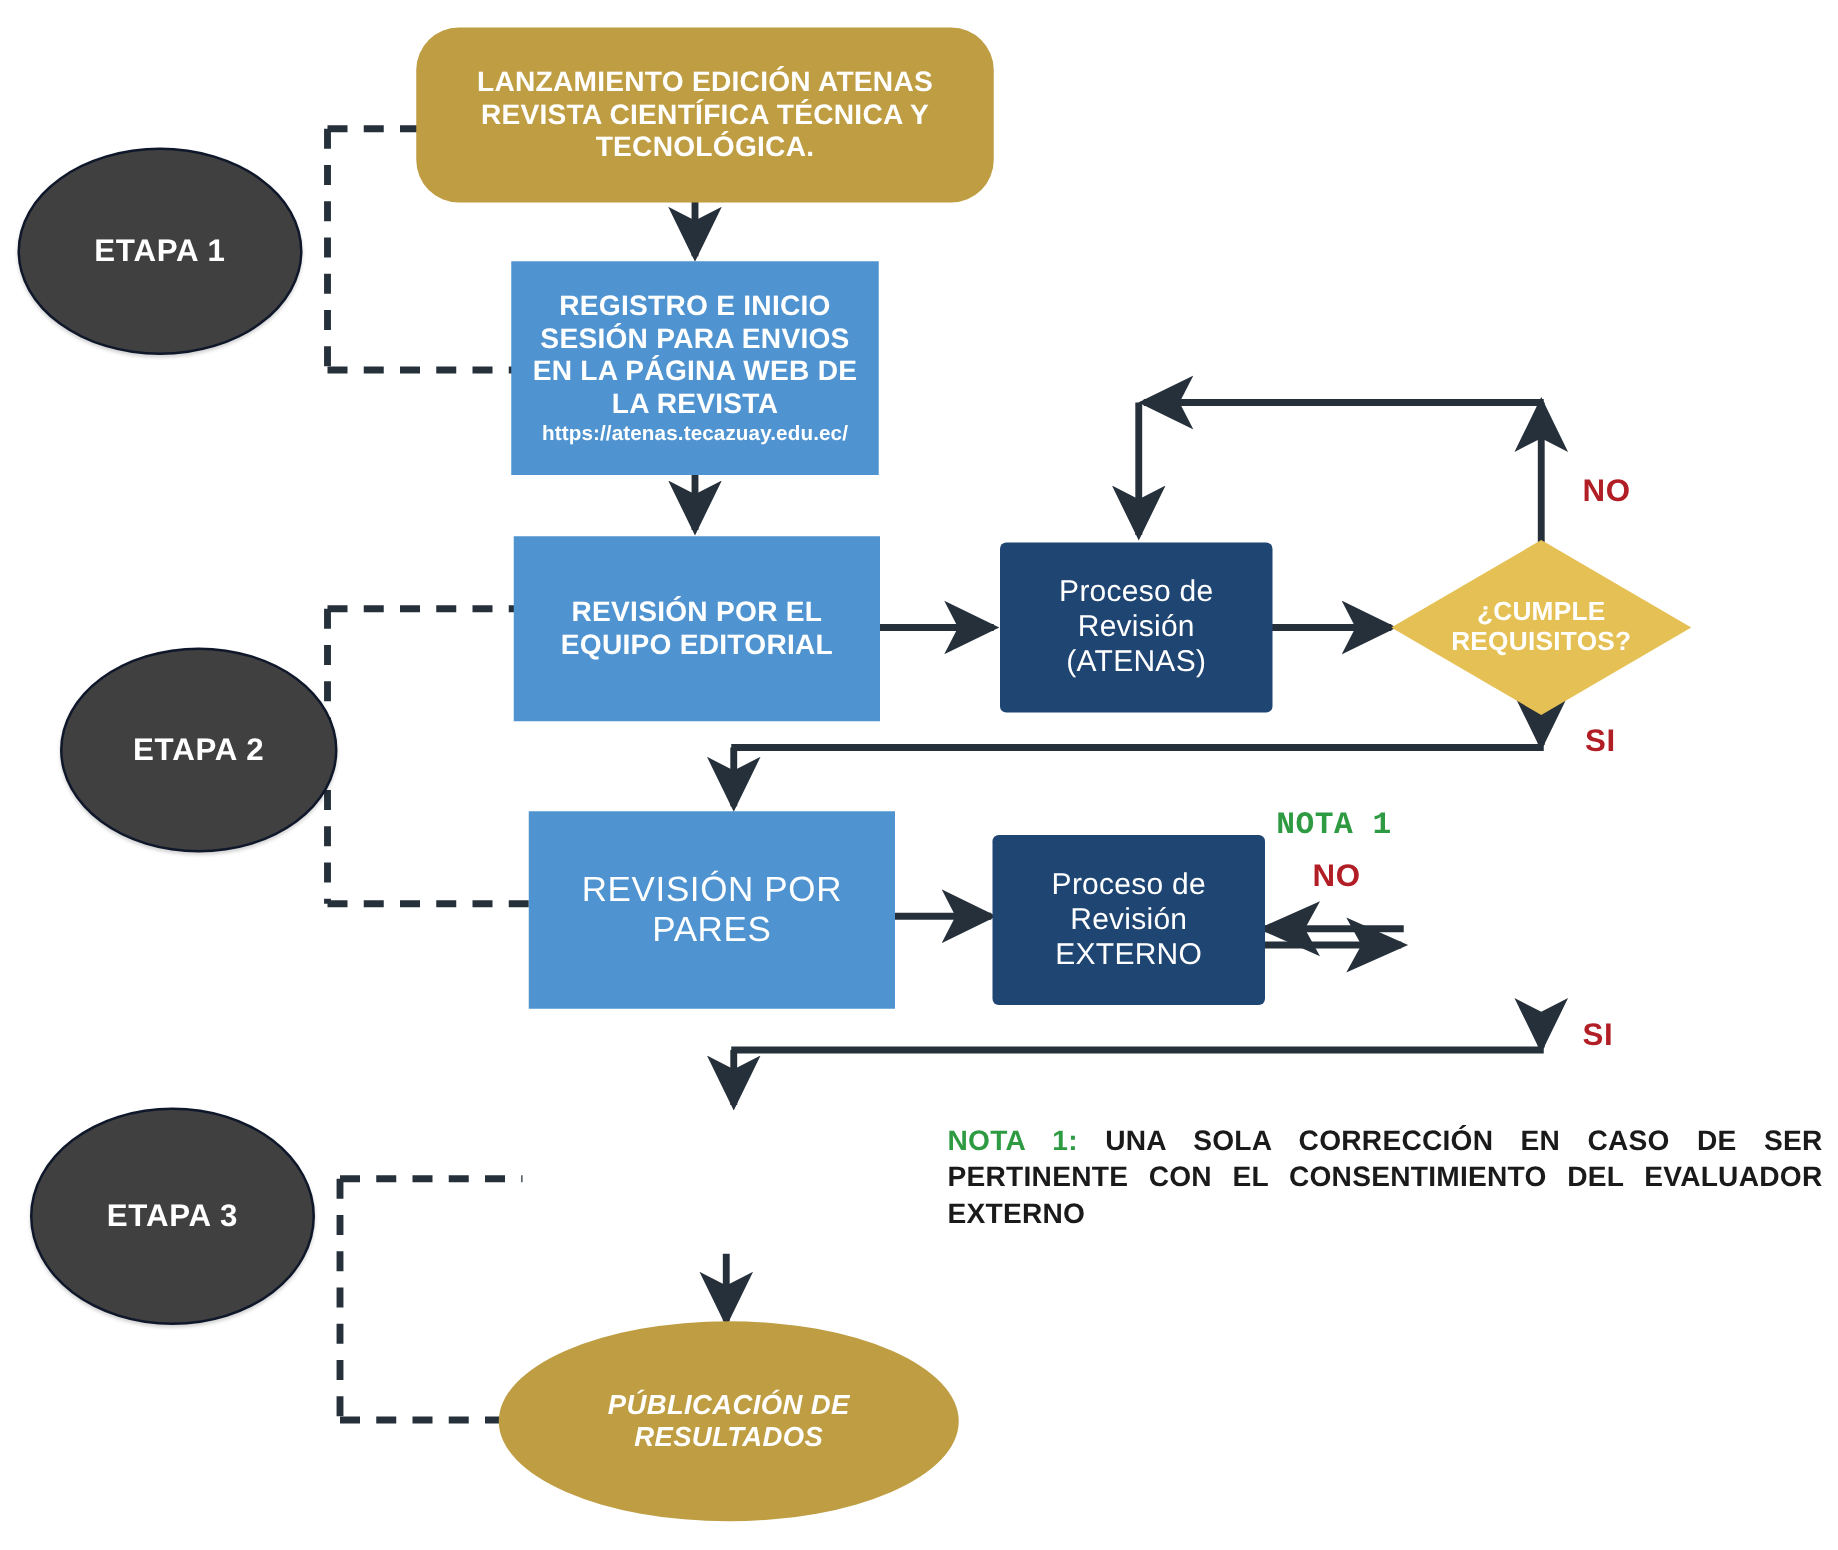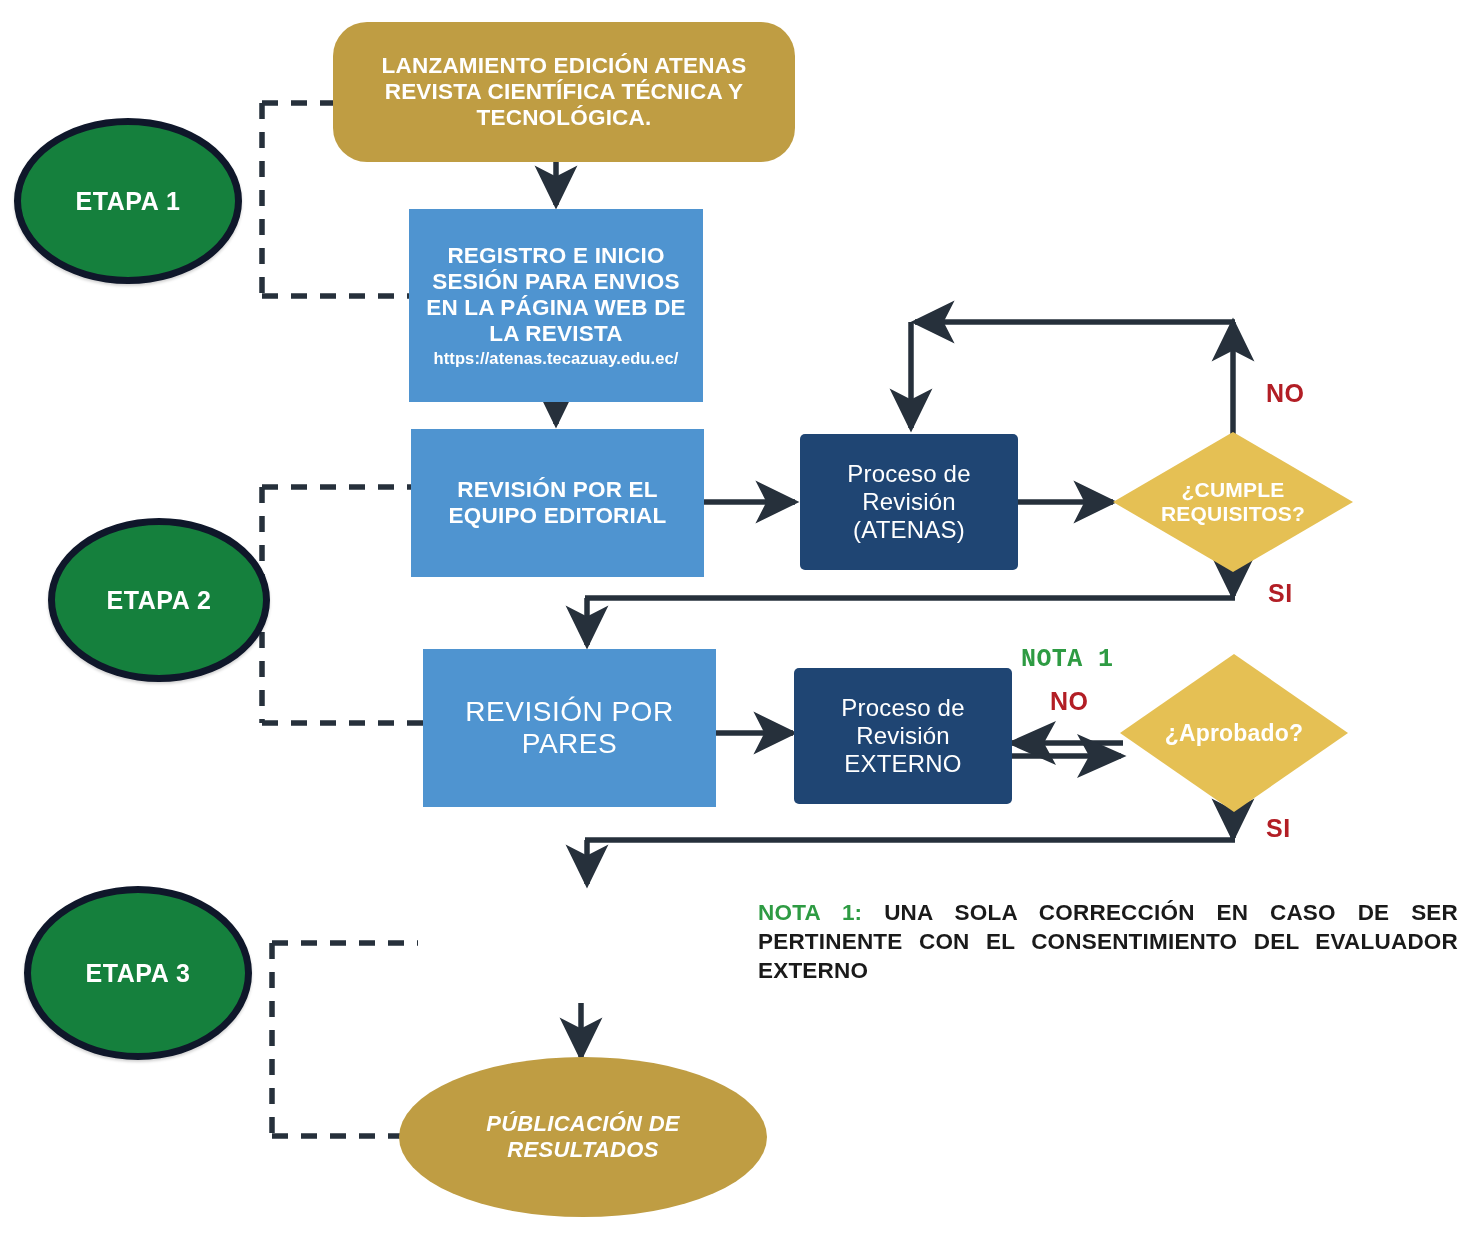--- a/index.html
+++ b/index.html
@@ -33,22 +33,22 @@
     justify-content: center;
     text-align: center;
     box-sizing: border-box;
     color: #ffffff;
     line-height: 1.16;
   }
 
   
   .stage-ellipse {
     border-radius: 50%;
-    background: #15803d;
-    border: 7px solid #0f172a;
+    background: #404040;
+    border: 2px solid #0f172a;
     font-size: 25px;
     font-weight: 700;
     letter-spacing: 0.6px;
     box-shadow: 0 2px 3px rgba(0,0,0,0.18);
   }
 
   
   .gold-round {
     background: #BF9D43;
     border-radius: 34px;
@@ -224,21 +224,21 @@
   <div class="node stage-ellipse" style="left:24px; top:886px; width:228px; height:174px;">
     <span>ETAPA 3</span>
   </div>
 
   <div class="node gold-round" style="left:333px; top:10px; width:462px; height:140px; flex-direction:column;">
     <span class="txt-line">LANZAMIENTO  EDICIÓN ATENAS</span>
     <span class="txt-line">REVISTA CIENTÍFICA TÉCNICA Y</span>
     <span class="txt-line">TECNOLÓGICA.</span>
   </div>
 
-  <div class="node blue-rect" style="left:409px; top:209px; width:294px; height:193px; flex-direction:column;">
+  <div class="node blue-rect" style="left:409px; top:209px; width:294px; height:171px; flex-direction:column;">
     <span class="txt-line">REGISTRO E INICIO</span>
     <span class="txt-line">SESIÓN PARA ENVIOS</span>
     <span class="txt-line">EN LA PÁGINA WEB DE</span>
     <span class="txt-line">LA REVISTA</span>
     <span class="txt-line" style="font-size:16.5px; letter-spacing:0.1px; margin-top:2px;">https://atenas.tecazuay.edu.ec/</span>
   </div>
 
   <div class="node blue-rect" style="left:411px; top:429px; width:293px; height:148px; flex-direction:column;">
     <span class="txt-line">REVISIÓN POR EL</span>
     <span class="txt-line">EQUIPO EDITORIAL</span>
@@ -264,26 +264,20 @@
     <span class="txt-line">REVISIÓN POR</span>
     <span class="txt-line">PARES</span>
   </div>
 
   <div class="node navy-round" style="left:794px; top:668px; width:218px; height:136px; flex-direction:column;">
     <span class="txt-line">Proceso de</span>
     <span class="txt-line">Revisión</span>
     <span class="txt-line">EXTERNO</span>
   </div>
 
-  <div class="diamond-wrap" style="left:1120px; top:654px; width:228px; height:158px;">
-    <div class="diamond-shape"></div>
-    <div class="diamond-label plain">
-      <span>¿Aprobado?</span>
-    </div>
-  </div>
 
 
   <div class="node gold-ellipse" style="left:399px; top:1057px; width:368px; height:160px; flex-direction:column;font-style:italic;">
     <span class="txt-line">PÚBLICACIÓN DE</span>
     <span class="txt-line">RESULTADOS</span>
   </div>
 
   <div class="edge-label lbl-no" style="left:1266px; top:379px;">NO</div>
 
   <div class="edge-label lbl-si" style="left:1268px; top:579px;">SI</div>

